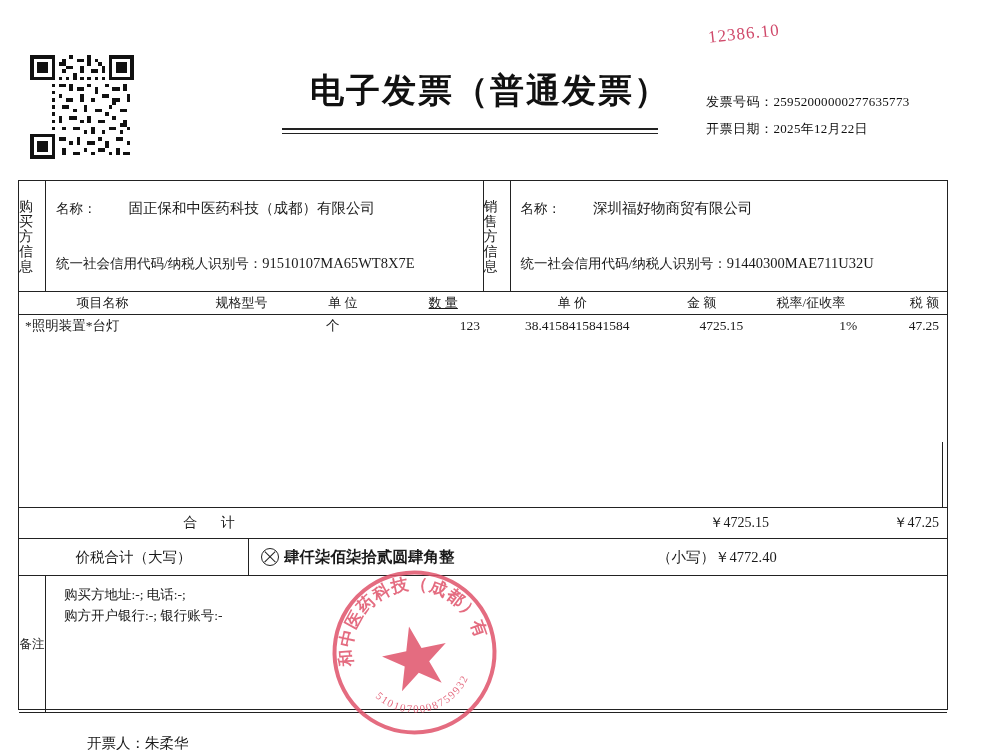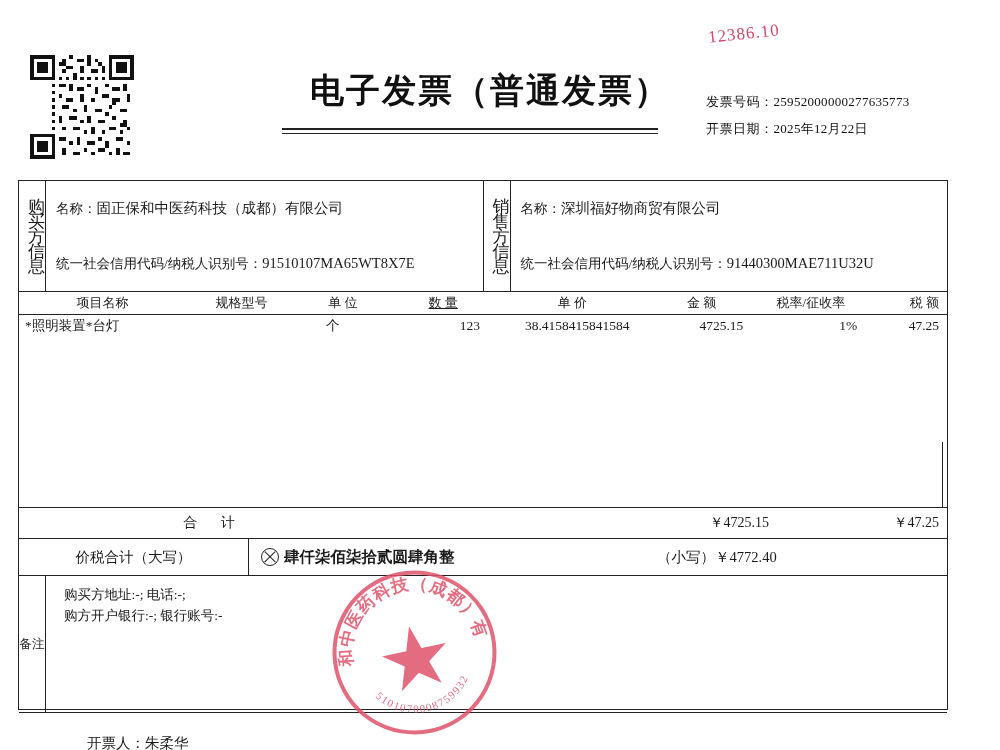--- a/index.html
+++ b/index.html
@@ -99,42 +99,42 @@
     position: relative;
   }
   .party-half.left { border-right: 1.3px solid #222; }
   .vlabel {
     width: 26px;
     flex: 0 0 26px;
     border-right: 1.3px solid #222;
     display: flex;
     align-items: center;
     justify-content: center;
-    font-size: 17px;
+    font-size: 14px;
     font-family: "Liberation Serif", serif;
     line-height: 15px;
-    text-align: right;
+    text-align: left;
     letter-spacing: 0;
   }
   .party-fields {
     flex: 1 1 auto;
     display: flex;
     flex-direction: column;
   }
   .party-row {
     height: 50%;
     display: flex;
     align-items: center;
     padding-left: 10px;
     font-size: 14px;
     font-family: "Liberation Serif", serif;
     white-space: nowrap;
     overflow: hidden;
   }
-  .party-row.first { border-bottom: 0; }
+  .party-row.first { border-bottom: 0; gap: 32px; }
   .party-row .fld-label { font-size: 13.5px; }
   .party-row .fld-value { font-size: 14.5px; }
 
   
   .items {
     position: relative;
     height: 215px;
     border-bottom: 1.3px solid #222;
     overflow: hidden;
   }

